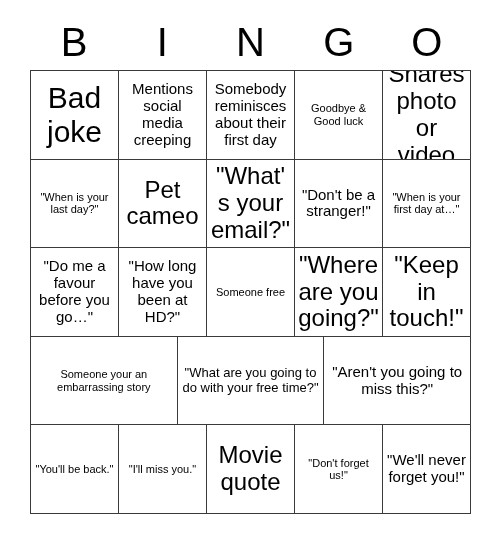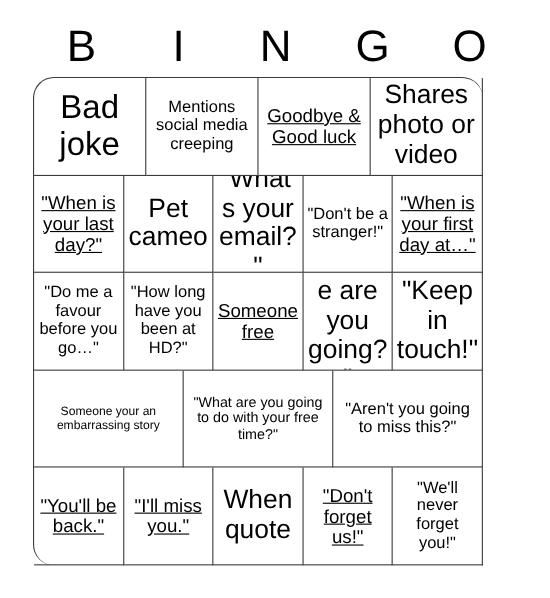--- a/index.html
+++ b/index.html
@@ -35,25 +35,24 @@
     justify-content: center;
     font-size: 40px;
     line-height: 1;
     font-weight: 400;
     color: #000;
     letter-spacing: 0;
   }
 
   
   .grid {
-    width: 409px;
+    width: 441px;
     border-left: 1px solid #3a3a3a;
     border-top: 1px solid #3a3a3a;
     box-sizing: border-box;
-    border-radius: 19px;
   }
   .grid-row {
     display: flex;
     width: 100%;
     height: 88.6px;
   }
   .cell {
     flex: 1 1 0;
     min-width: 0;
     border-right: 1px solid #3a3a3a;
@@ -71,21 +70,21 @@
     width: 100%;
     line-height: 1.12;
     word-wrap: break-word;
     hyphens: none;
   }
 
   
   .fs-xxl .cell-text { font-size: 30px; }
   .fs-xl  .cell-text { font-size: 24px; }
   .fs-lg  .cell-text { font-size: 24px; }
-  .fs-md  .cell-text { font-size: 17px; text-decoration: underline; }
+  .fs-md  .cell-text { font-size: 11px; }
   .fs-sm  .cell-text { font-size: 15px; text-align: center; }
   .fs-xs  .cell-text { font-size: 13px; }
   .fs-xxs .cell-text { font-size: 11px; }
 </style>
 </head>
 <body>
 
 <div class="card">
 
   <div class="header-row">
@@ -97,20 +96,23 @@
   </div>
 
   <div class="grid">
 
     <div class="grid-row">
       <div class="cell fs-xxl">
           <span class="cell-text">Bad joke</span>
         </div>
       <div class="cell fs-sm">
           <span class="cell-text">Mentions social media creeping</span>
+        </div>
+      <div class="cell fs-sm">
+          <span class="cell-text">Somebody reminisces about their first day</span>
         </div>
       <div class="cell fs-md">
           <span class="cell-text">Goodbye &amp; Good luck</span>
         </div>
       <div class="cell fs-lg">
           <span class="cell-text">Shares photo or video</span>
         </div>
     </div>
 
     <div class="grid-row">
@@ -162,21 +164,21 @@
     </div>
 
     <div class="grid-row">
       <div class="cell fs-md">
           <span class="cell-text">"You'll be back."</span>
         </div>
       <div class="cell fs-md">
           <span class="cell-text">"I'll miss you."</span>
         </div>
       <div class="cell fs-xl">
-          <span class="cell-text">When quote</span>
+          <span class="cell-text">Movie quote</span>
         </div>
       <div class="cell fs-md">
           <span class="cell-text">"Don't forget us!"</span>
         </div>
       <div class="cell fs-sm">
           <span class="cell-text">"We'll never forget you!"</span>
         </div>
     </div>
 
   </div>

